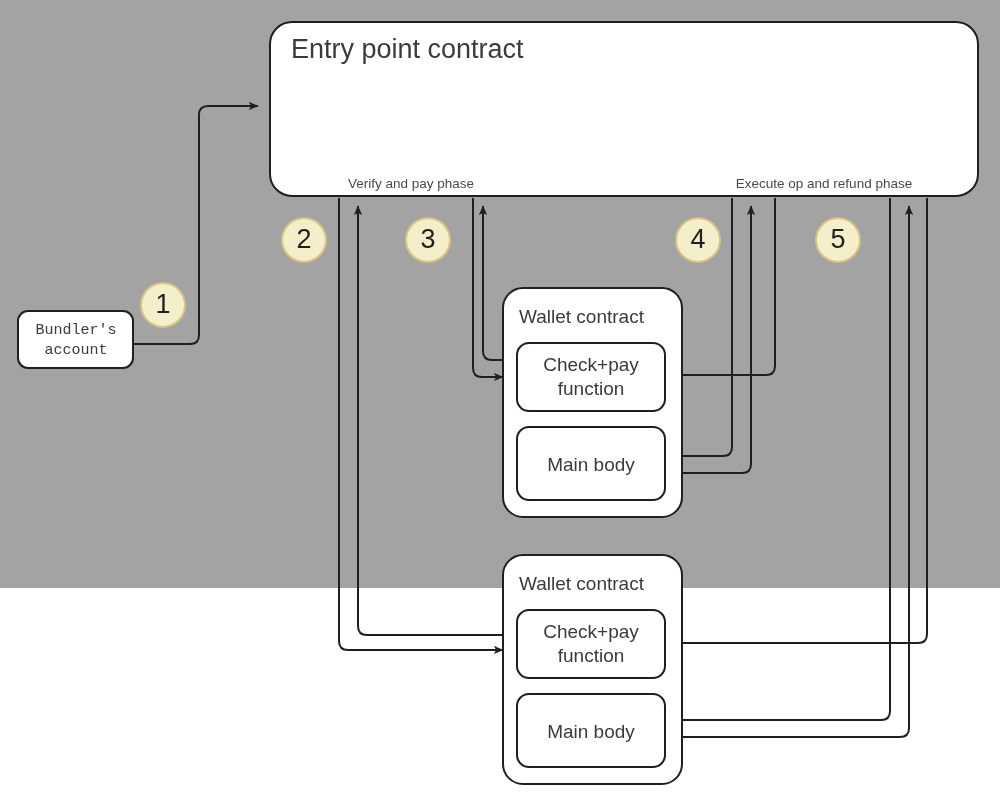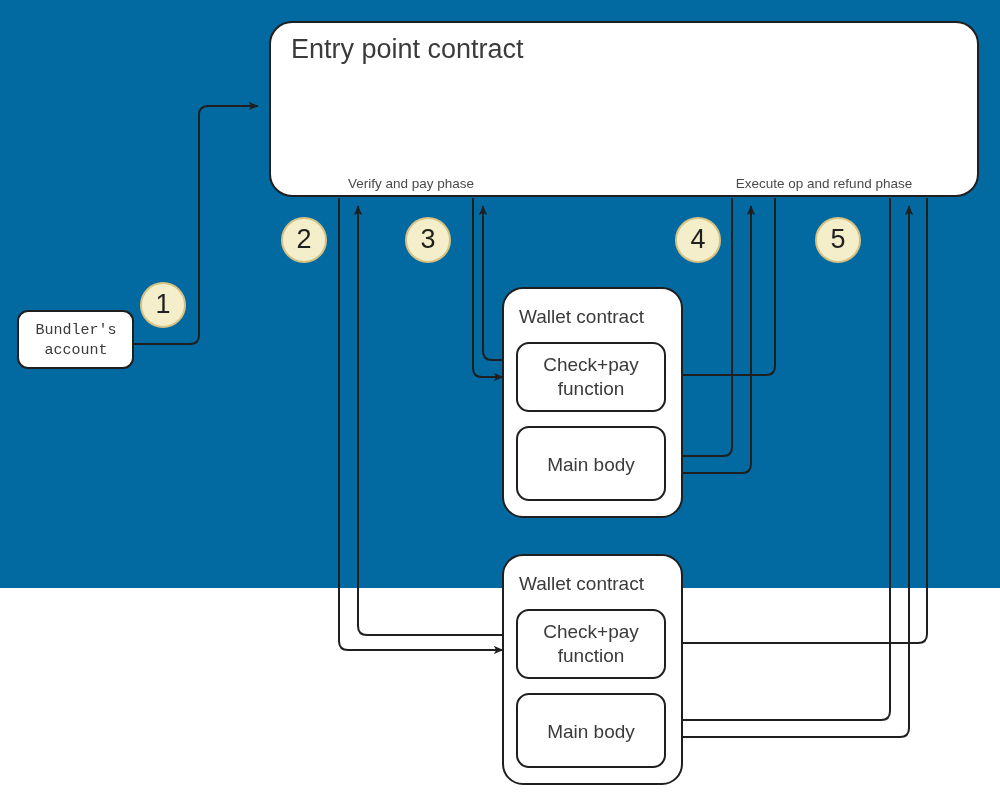--- a/index.html
+++ b/index.html
@@ -11,21 +11,21 @@
   body {
     width: 1000px;
     height: 804px;
     font-family: "Liberation Sans", sans-serif;
     overflow: hidden;
   }
   #diagram-root {
     position: relative;
     width: 1000px;
     height: 588px;
-    background: #0369a1;
+    background: #a3a3a3;
   }
   svg#diagram-svg {
     display: block;
     width: 1000px;
     height: 804px;
   }
   .box-shape {
     fill: #ffffff;
     stroke: #1f1f1f;
     stroke-width: 2;

